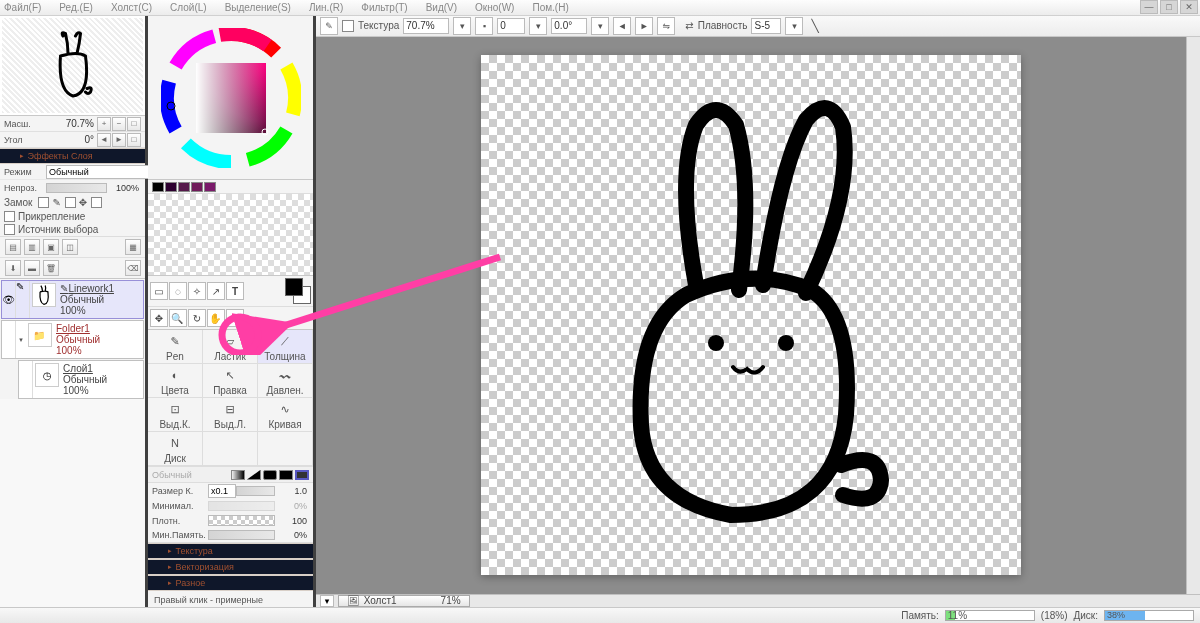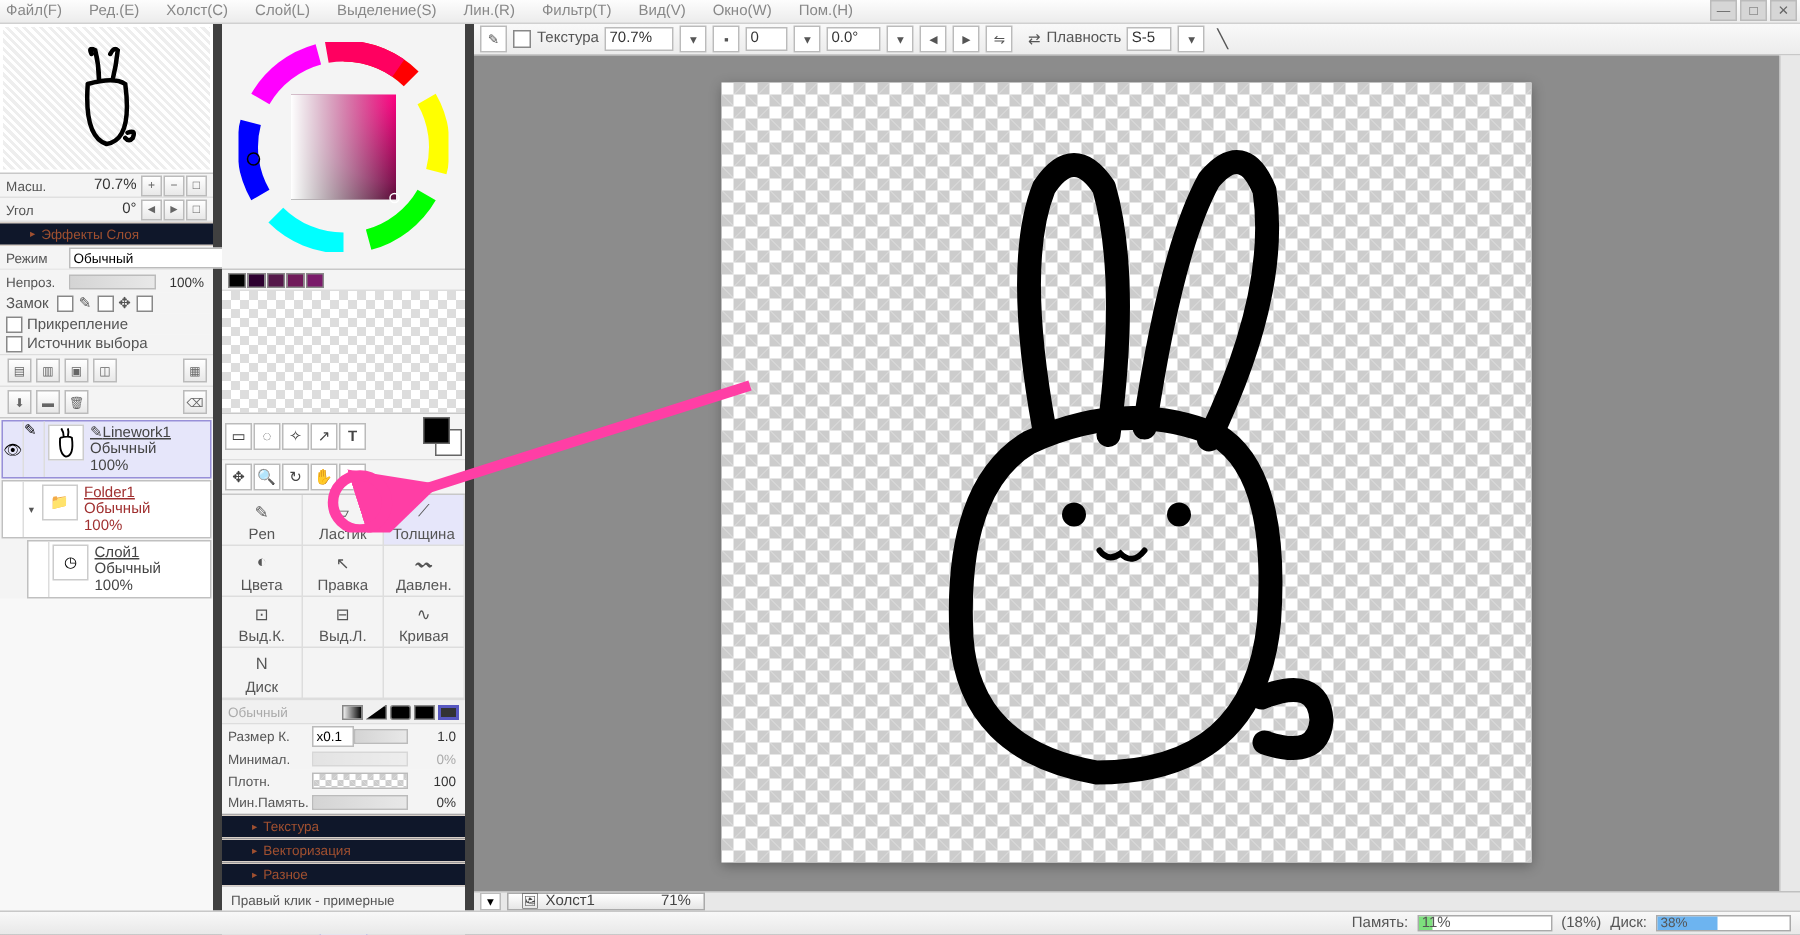--- a/index.html
+++ b/index.html
@@ -6,21 +6,21 @@
 body { width: 1200px; height: 623px; background: #f0f0f0; overflow: hidden; position: relative; }
 
 
 .menubar { height: 16px; background: linear-gradient(#fdfdfd, #ececec); border-bottom: 1px solid #d0d0d0; display: flex; align-items: center; padding: 0 4px; color: #888; }
 .menubar span { margin-right: 18px; cursor: default; }
 .winbtns { position: absolute; right: 2px; top: 0; display: flex; gap: 2px; }
 .winbtns div { width: 18px; height: 14px; background: #d6d6d6; border: 1px solid #bbb; display:flex;align-items:center;justify-content:center;color:#666;font-size:9px;}
 
 
 .app { display: flex; height: 591px; }
-.col { border-right: 6px solid #404040; background: #f8f8f8; }
+.col { border-right: 3px solid #404040; background: #f8f8f8; }
 .col1 { width: 148px; }
 .col2 { width: 168px; }
 .canvas-area { flex: 1; display: flex; flex-direction: column; }
 
 
 .canvas-toolbar { height: 22px; background: linear-gradient(#f9f9f9,#ececec); border-bottom: 1px solid #c8c8c8; display:flex; align-items:center; padding: 0 4px; gap:4px; color:#555;}
 .tb-btn { width:18px; height:18px; border:1px solid #bbb; background:#fff; display:flex;align-items:center;justify-content:center; font-size:9px;}
 .tb-input { height:16px; border:1px solid #bbb; background:#fff; padding:0 2px; font-size:10px; color:#333;}
 .tb-check { width:12px; height:12px; border:1px solid #888; background:#fff; }
 .vscroll { width:14px; background:#e8e8e8; border-left:1px solid #c0c0c0; }

